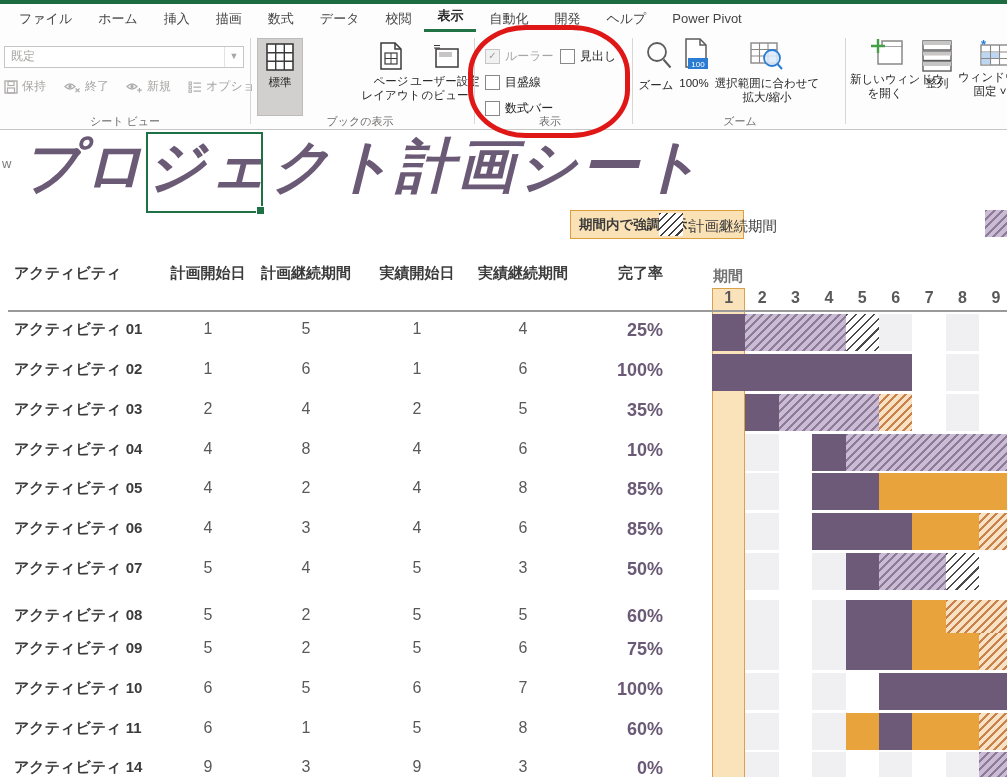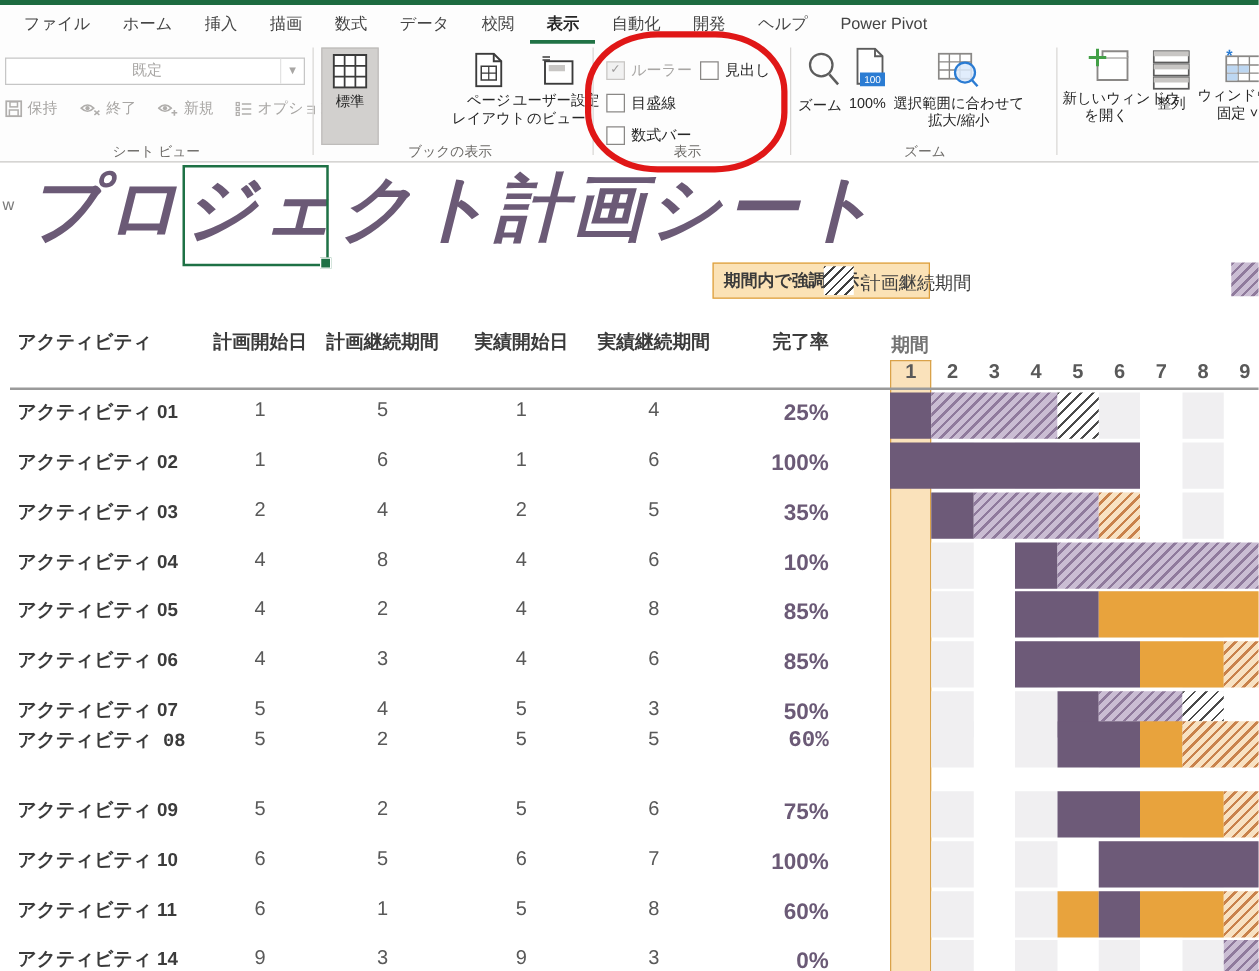--- a/index.html
+++ b/index.html
@@ -2,29 +2,29 @@
 <html><head>
 <meta charset="utf-8">
 <style>
   html,body{margin:0;padding:0;}
   body{font-family:"Liberation Sans","DejaVu Sans",sans-serif;}
   .screen{position:relative;width:1007px;height:777px;background:#fff;overflow:hidden;}
   
   .titlebar-strip{position:absolute;left:0;top:0;width:1007px;height:4px;background:#1d6b40;}
   
   .ribbon{position:absolute;left:0;top:4px;width:1007px;height:125px;background:#fdfdfd;border-bottom:1px solid #c9c7c5;}
-  .tabs{position:absolute;left:6px;top:2px;height:26px;display:flex;align-items:flex-start;}
+  .tabs{position:absolute;left:6px;top:2px;height:26px;display:flex;align-items:flex-end;}
   .tab{padding:0 13px;font-size:13px;color:#444;height:26px;line-height:26px;white-space:nowrap;cursor:default;}
   .tab.active{color:#262626;border-bottom:3px solid #217346;font-weight:bold;}
   .grp-sep{position:absolute;top:34px;height:86px;width:1px;background:#d9d7d5;}
   .grp-label{position:absolute;top:110px;font-size:11px;color:#6d6b68;text-align:center;white-space:nowrap;}
   .ribbon-btn-label{font-size:11.5px;color:#262626;text-align:center;line-height:14px;white-space:nowrap;}
   
   .combo{position:absolute;left:4px;top:42px;width:238px;height:20px;border:1px solid #c6c6c6;background:#fff;display:flex;}
-  .combo .val{flex:1;font-size:12px;color:#a8a6a4;line-height:18px;padding-left:6px;text-align:center;}
+  .combo .val{flex:1;font-size:12px;color:#a8a6a4;line-height:18px;padding-left:6px;}
   .combo .arrow{width:18px;text-align:center;color:#a8a6a4;font-size:9px;line-height:18px;border-left:1px solid #e3e3e3;}
   .sv-btn{position:absolute;top:74px;display:flex;align-items:center;gap:4px;font-size:12px;color:#a8a6a4;white-space:nowrap;}
   
   .wv-item{position:absolute;top:34px;display:flex;flex-direction:column;align-items:center;}
   .wv-item.sel{background:#d2d0ce;border:1px solid #bebcba;}
   .wv-icon{margin-top:4px;margin-bottom:4px;}
   
   .cbx{position:absolute;display:flex;align-items:center;gap:5px;font-size:12px;color:#262626;white-space:nowrap;}
   .cbx .box{width:13px;height:13px;border:1px solid #8a8886;background:#fff;font-size:10px;line-height:12px;text-align:center;color:#8a8886;}
   .cbx.dis{color:#a8a6a4;}
@@ -409,21 +409,21 @@
         <div class="seg seg-sp" style="left: 845.6px; width: 33.4px;"></div>
         <div class="seg seg-hp" style="left: 879px; width: 66.8px;"></div>
         <div class="seg seg-hw" style="left: 945.8px; width: 33.4px;"></div>
         <div class="r-name rowtext">アクティビティ 07</div>
         <div class="r-num rowtext" style="left: 158px;">5</div>
         <div class="r-num rowtext" style="left: 256px;">4</div>
         <div class="r-num rowtext" style="left: 367px;">5</div>
         <div class="r-num rowtext" style="left: 473px;">3</div>
         <div class="r-pct rowtext">50%</div>
       </div>
-      <div class="g-row" style="top: 263px; height: 39.85px; font-family: Liberation Mono, monospace;">
+      <div class="g-row" style="top: 286px; height: 39.85px;">
         <div class="stripe" style="left: 745.4px; width: 33.4px;"></div>
         <div class="stripe" style="left: 812.2px; width: 33.4px;"></div>
         <div class="stripe" style="left: 879px; width: 33.4px;"></div>
         <div class="stripe" style="left: 945.8px; width: 33.4px;"></div>
         <div class="seg seg-sp" style="left: 845.6px; width: 66.8px;"></div>
         <div class="seg seg-so" style="left: 912.4px; width: 33.4px;"></div>
         <div class="seg seg-ho" style="left: 945.8px; width: 61.2px;"></div>
         <div class="r-name rowtext">アクティビティ 08</div>
         <div class="r-num rowtext" style="left: 158px;">5</div>
         <div class="r-num rowtext" style="left: 256px;">2</div>

